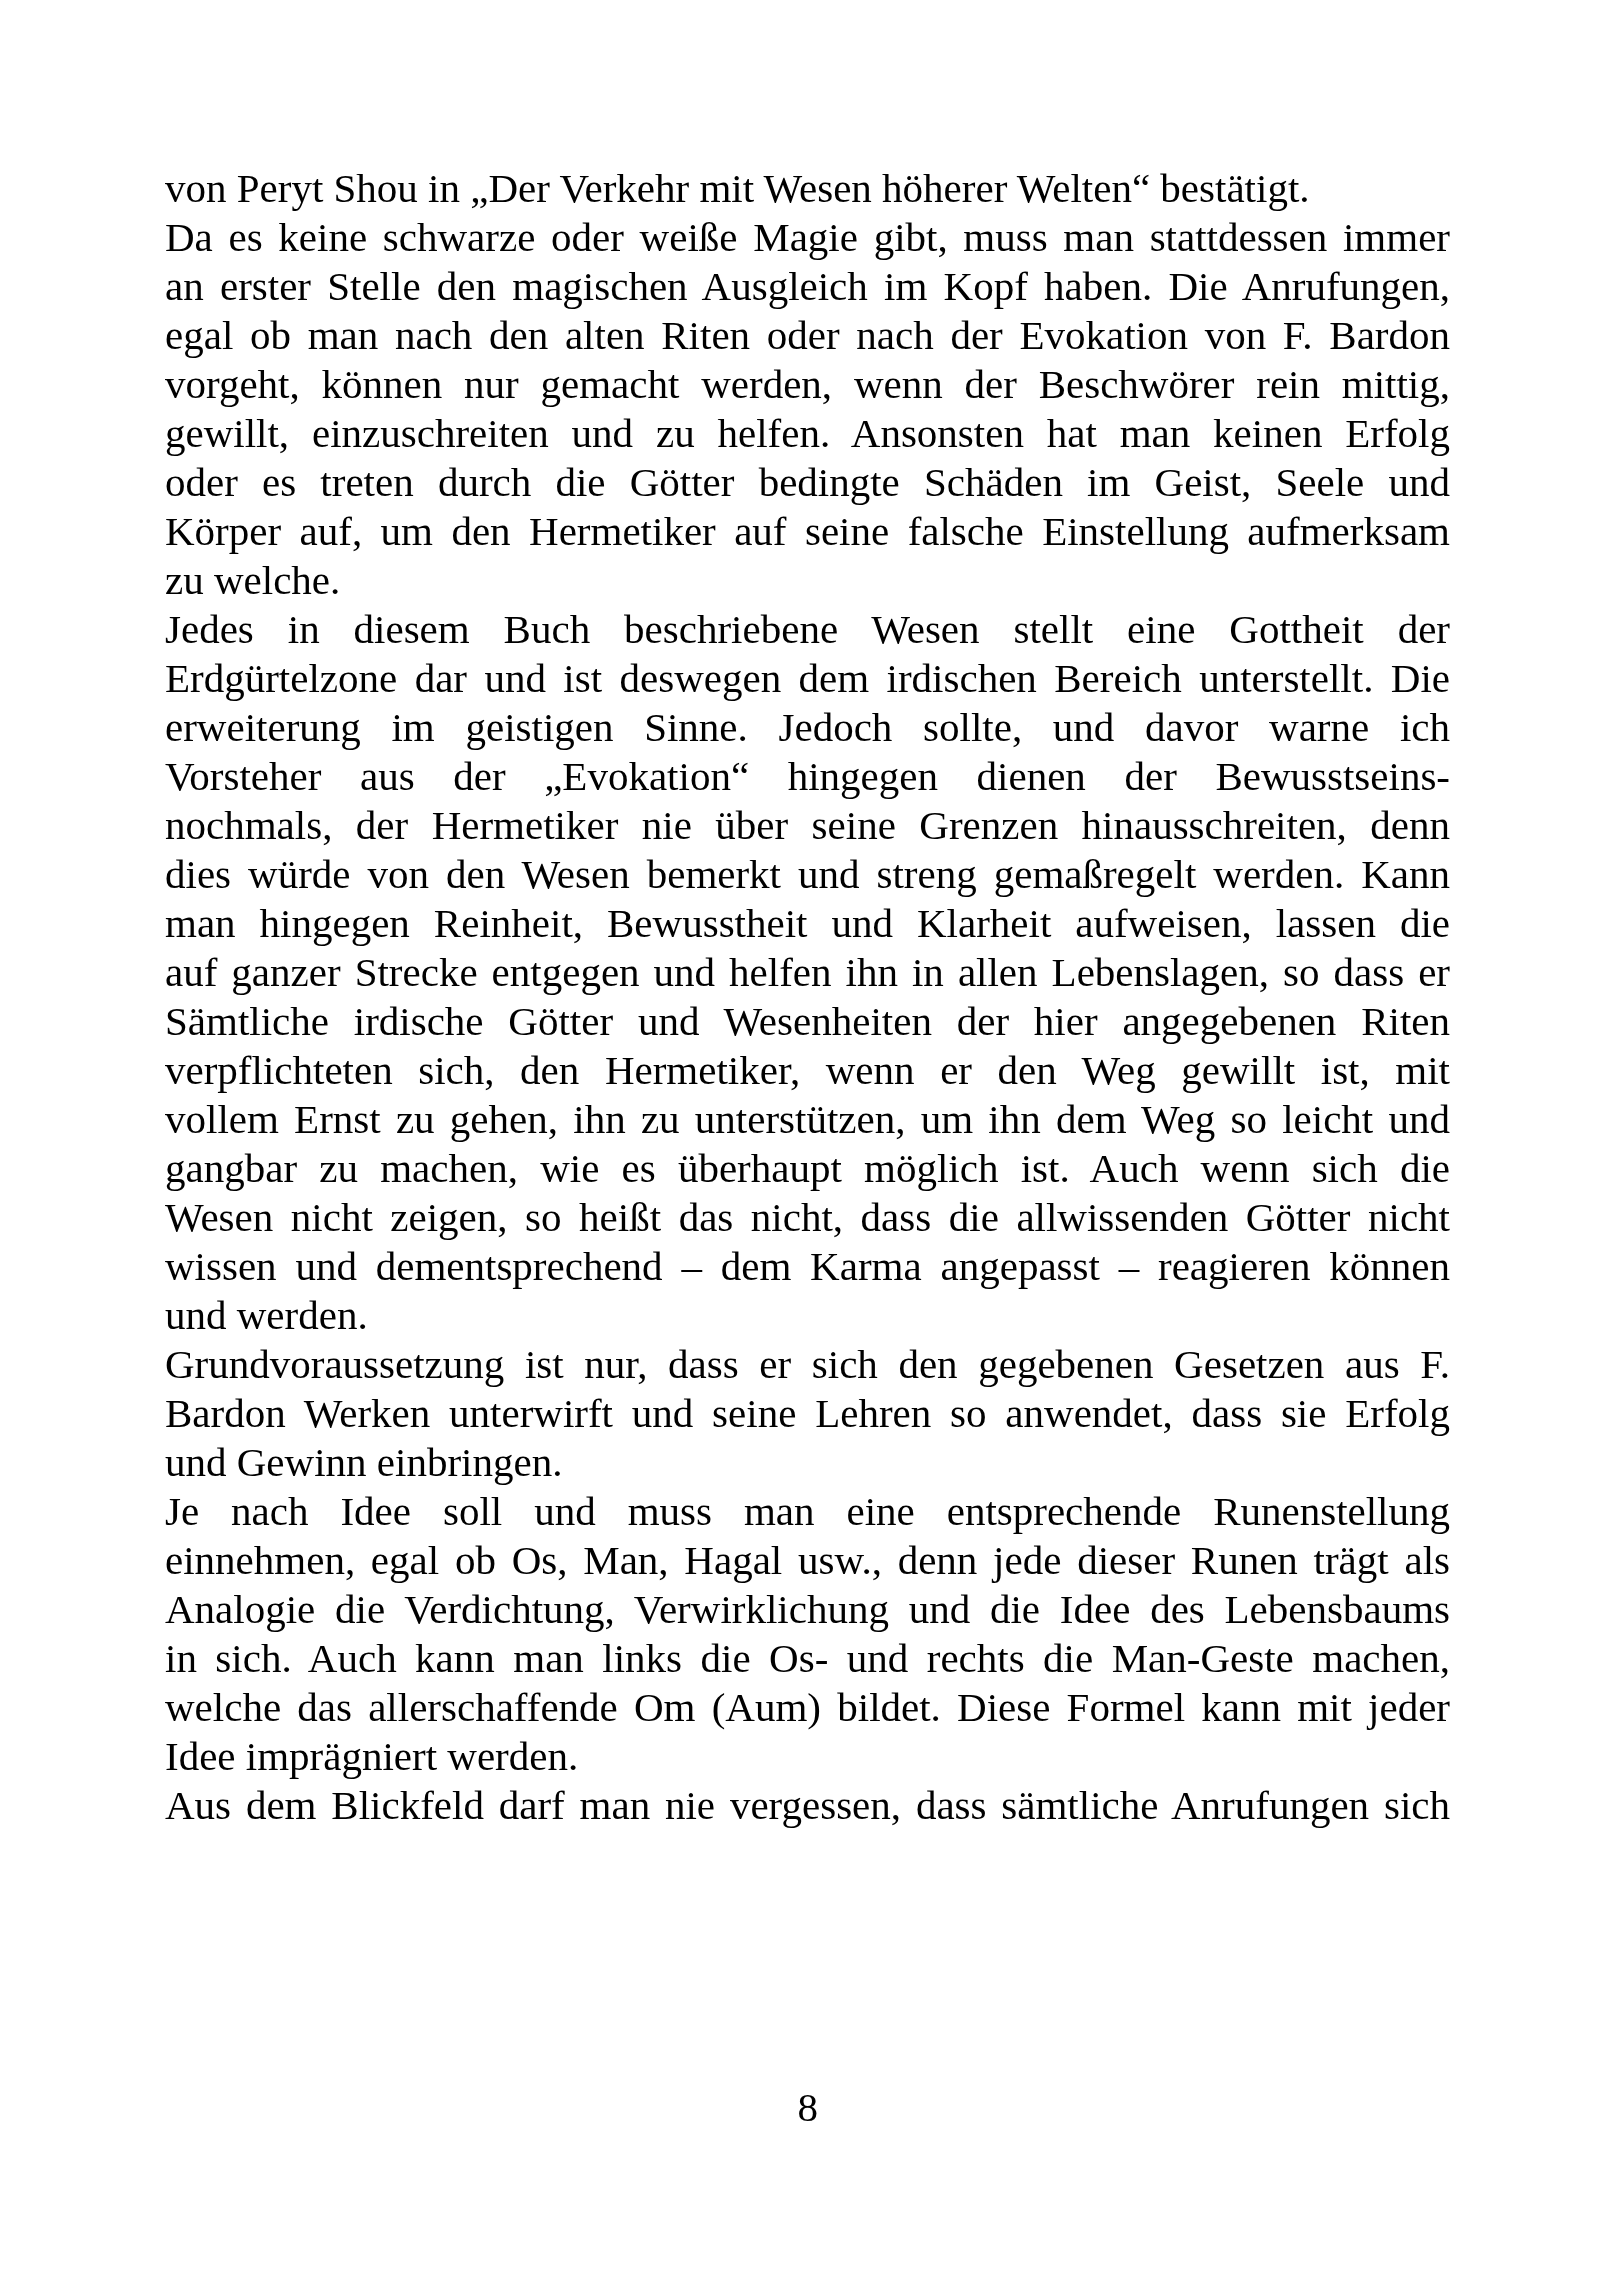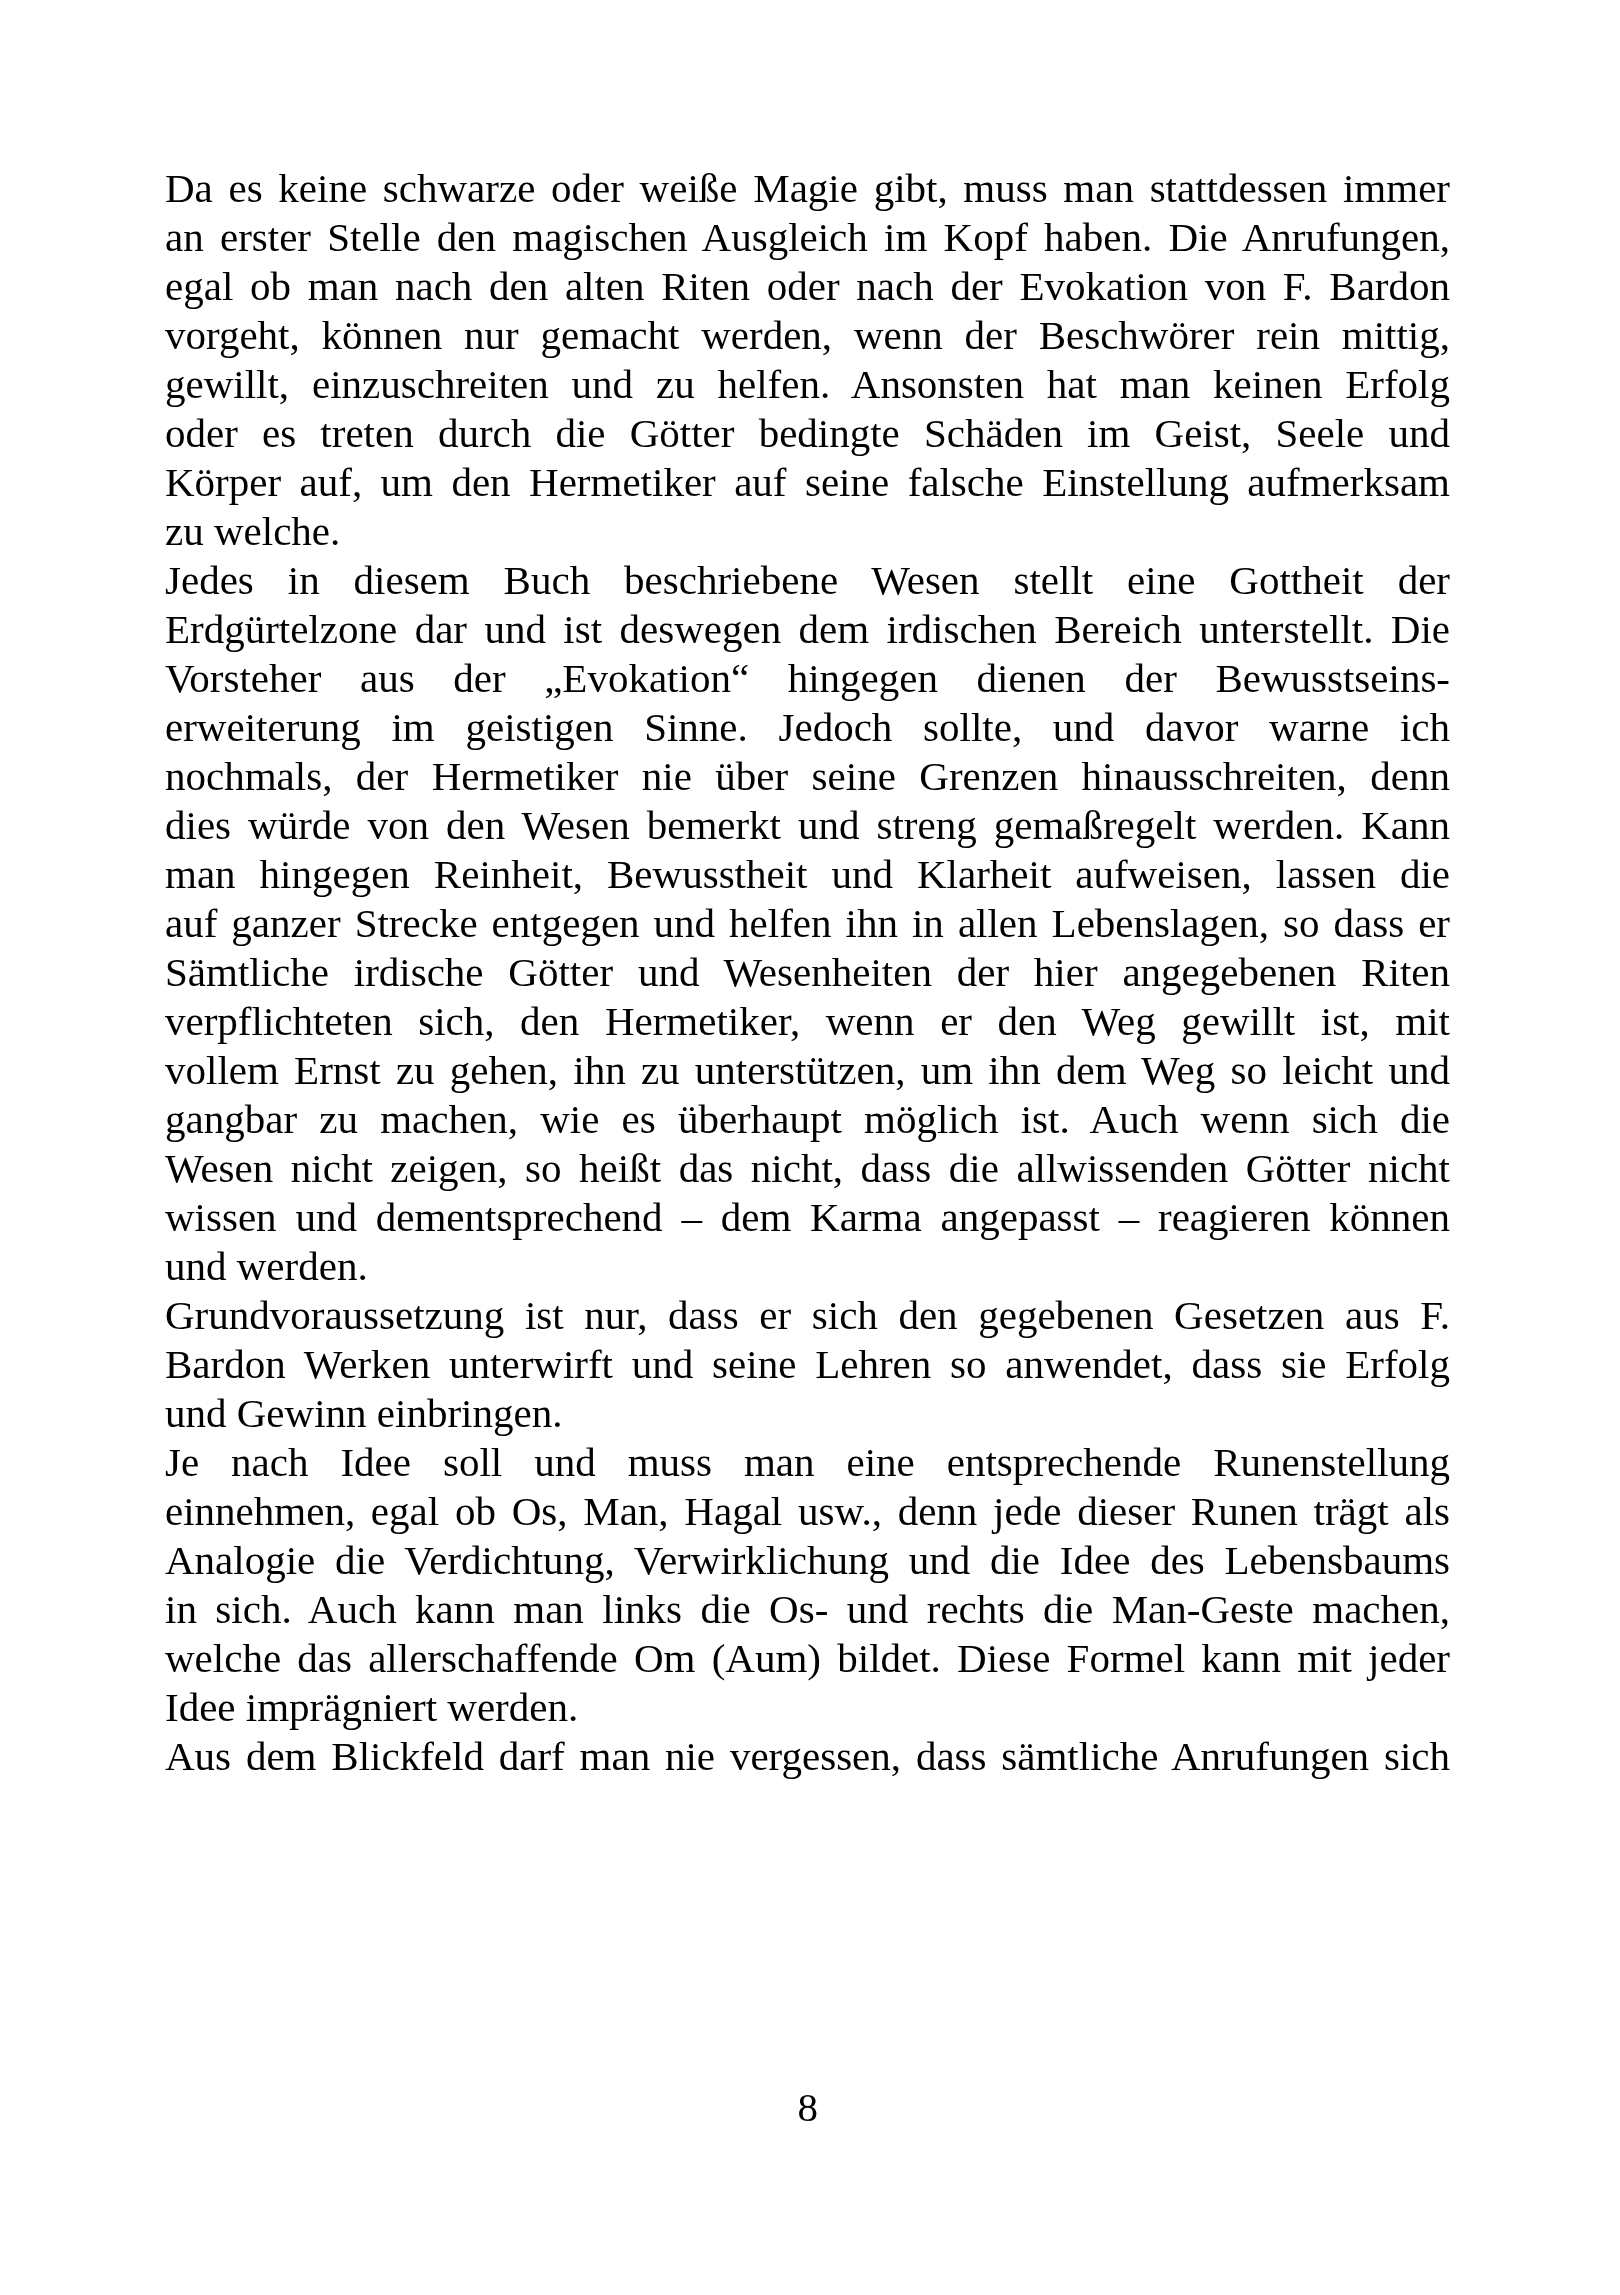--- a/index.html
+++ b/index.html
@@ -57,37 +57,40 @@
       position: relative;
       left: -2.3px;
     }
   </style>
 </head>
 <body>
 
 <div class="page">
   <div class="body-text">
 
+    <div class="paragraph">
+      <span class="line last">von Peryt Shou in „Der Verkehr mit Wesen höherer Welten“ bestätigt.</span>
+    </div>
 
     <div class="paragraph">
       <span class="line">Da es keine schwarze oder weiße Magie gibt, muss man stattdessen immer</span>
       <span class="line">an erster Stelle den magischen Ausgleich im Kopf haben. Die Anrufungen,</span>
       <span class="line">egal ob man nach den alten Riten oder nach der Evokation von F. Bardon</span>
       <span class="line">vorgeht, können nur gemacht werden, wenn der Beschwörer rein mittig,</span>
       <span class="line">gewillt, einzuschreiten und zu helfen. Ansonsten hat man keinen Erfolg</span>
       <span class="line">oder es treten durch die Götter bedingte Schäden im Geist, Seele und</span>
       <span class="line">Körper auf, um den Hermetiker auf seine falsche Einstellung aufmerksam</span>
       <span class="line last">zu welche.</span>
     </div>
 
     <div class="paragraph">
       <span class="line">Jedes in diesem Buch beschriebene Wesen stellt eine Gottheit der</span>
       <span class="line">Erdgürtelzone dar und ist deswegen dem irdischen Bereich unterstellt. Die</span>
+      <span class="line">erweiterung im geistigen Sinne. Jedoch sollte, und davor warne ich</span>
       <span class="line">Vorsteher aus der „Evokation“ hingegen dienen der Bewusstseins-</span>
-      <span class="line">erweiterung im geistigen Sinne. Jedoch sollte, und davor warne ich</span>
       <span class="line">nochmals, der Hermetiker nie über seine Grenzen hinausschreiten, denn</span>
       <span class="line">dies würde von den Wesen bemerkt und streng gemaßregelt werden. Kann</span>
       <span class="line">man hingegen Reinheit, Bewusstheit und Klarheit aufweisen, lassen die</span>
       <span class="line">auf ganzer Strecke entgegen und helfen ihn in allen Lebenslagen, so dass er</span>
     </div>
 
     <div class="paragraph">
       <span class="line">Sämtliche irdische Götter und Wesenheiten der hier angegebenen Riten</span>
       <span class="line">verpflichteten sich, den Hermetiker, wenn er den Weg gewillt ist, mit</span>
       <span class="line">vollem Ernst zu gehen, ihn zu unterstützen, um ihn dem Weg so leicht und</span>

